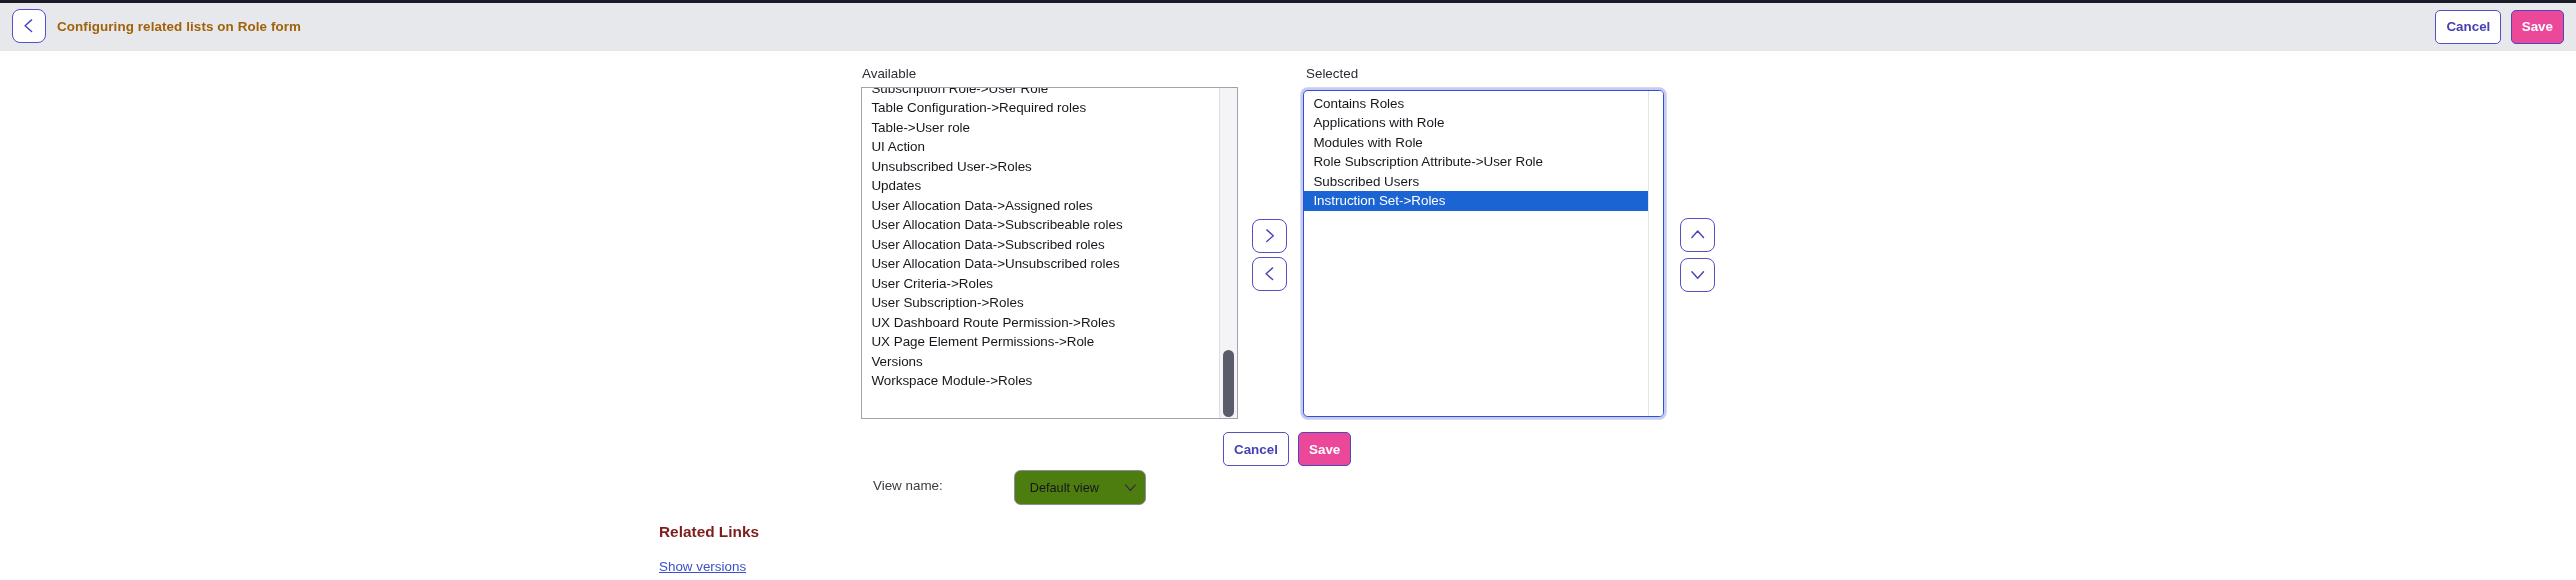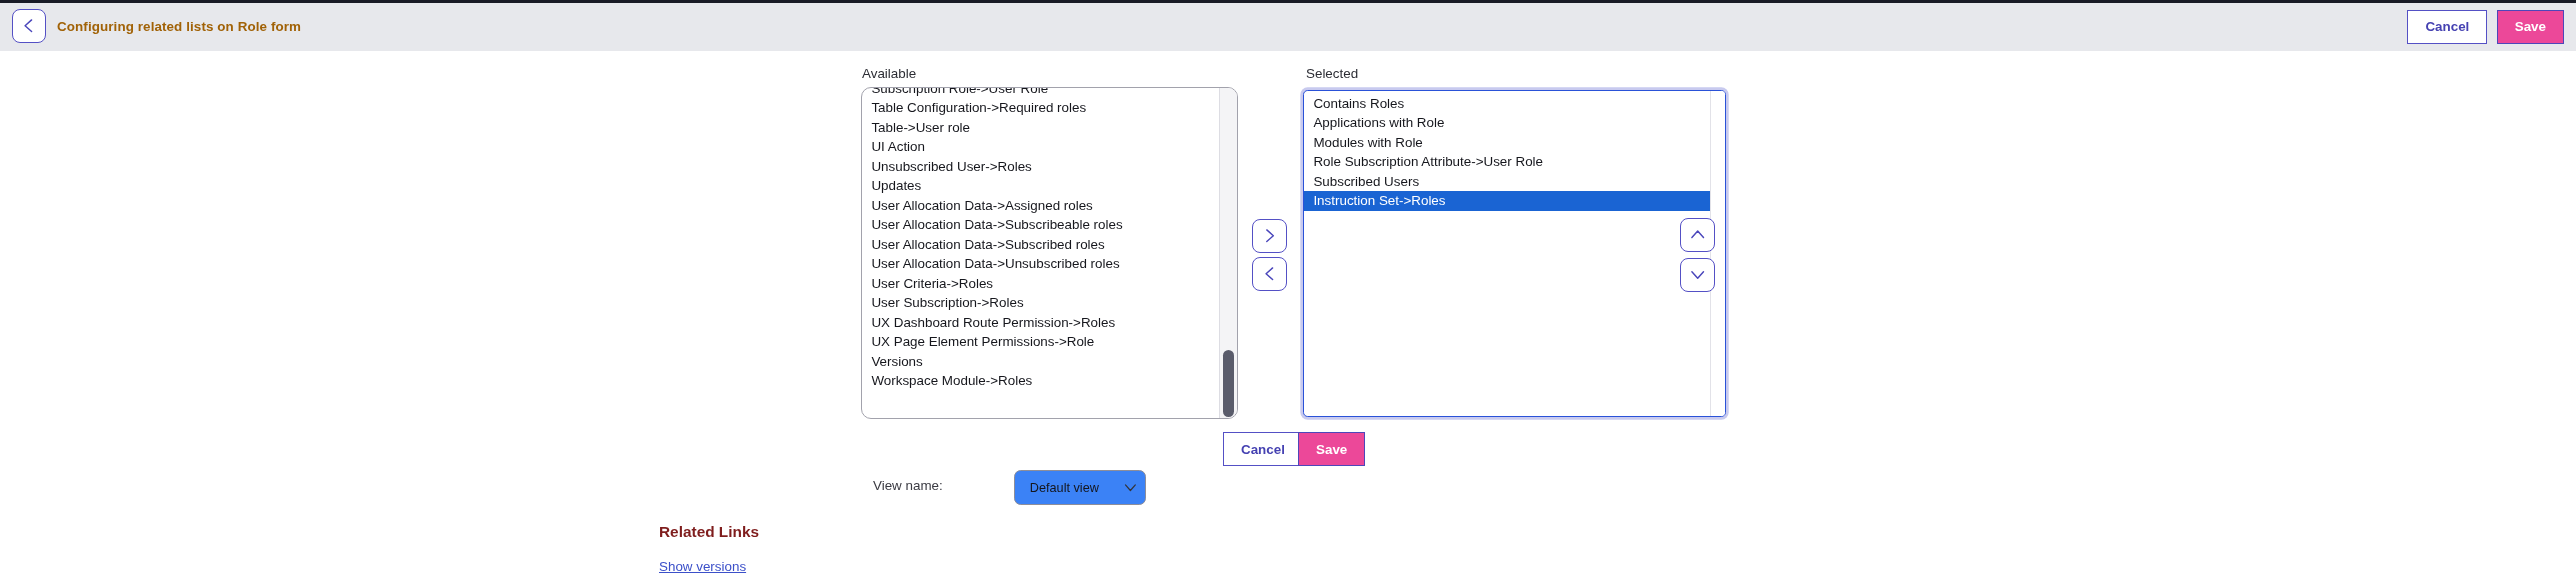--- a/index.html
+++ b/index.html
@@ -9,42 +9,42 @@
   
   .top-strip { position:absolute; left:0; top:0; width:2576px; height:2.7px; background:#191b26; }
   .header { position:absolute; left:0; top:2.7px; width:2576px; height:48px; background:#e7e8ec; }
   .back-btn { position:absolute; left:12px; top:6px; width:34px; height:34px;
               background:#ffffff; border:1.3px solid #5450c5; border-radius:8px;
               display:flex; align-items:center; justify-content:center; cursor:pointer; }
   .page-title { position:absolute; left:57px; top:0; height:48px; display:flex; align-items:center;
                 font-size:13.4px; font-weight:600; color:#a16207; letter-spacing:0.1px; }
   .hdr-actions { position:absolute; right:12px; top:0; height:48px; display:flex; align-items:center; gap:9.4px; }
 
-  .btn { height:34px; border-radius:0; font-family:inherit; font-size:13.4px; font-weight:700;
-         padding:0 17px; cursor:pointer; display:inline-flex; align-items:center; justify-content:center; }
+  .btn { height:34px; border-radius:5px; font-family:inherit; font-size:13.4px; font-weight:700;
+         padding:0 10px; cursor:pointer; display:inline-flex; align-items:center; justify-content:center; }
   .btn-secondary { background:#ffffff; border:1.3px solid #5450c5; color:#4642b2; }
   .btn-primary   { background:#ec4899; border:1.3px solid #4d47ba; color:#ffffff; }
 
   
   .chev { width:17.4px; height:17.4px; stroke:#4a46bb; stroke-width:2; fill:none;
           stroke-linecap:round; stroke-linejoin:round; }
   .chev-left  { transform:rotate(180deg); }
   .chev-up    { transform:rotate(-90deg); }
   .chev-down  { transform:rotate(90deg); }
   .chev-dark  { stroke:#33343a; width:14.8px; height:14.8px; }
 
   
   .col-label { position:absolute; font-size:13.4px; color:#2d2e35; }
   .lbl-available { left:862px; top:66px; }
   .lbl-selected  { left:1306px; top:66px; }
 
   .listbox { position:absolute; background:#ffffff; overflow:hidden; }
   .available-box { left:861px; top:87px; width:377px; height:332px;
-                   border:1.3px solid #a2a2ac; border-radius:10px; }
-  .selected-box  { left:1303px; top:90px; width:423px; height:327px;
+                   border:1.3px solid #a2a2ac; border-radius:0; }
+  .selected-box  { left:1303px; top:90px; width:361px; height:327px;
                    border:1.3px solid #2a52d8; border-radius:4.7px;
                    box-shadow:0 0 0 2.7px #c8caef; }
 
   .list-inner { position:absolute; left:0; right:18px; top:0; }
   .available-box .list-inner { top:-9.4px; right:18px; }
   .selected-box  .list-inner { top:2.7px;  right:15.4px; }
 
   .opt { height:19.5px; line-height:19.5px; padding-left:9.4px; font-size:13.4px; color:#16171d;
          white-space:nowrap; overflow:hidden; cursor:default; }
   .opt.selected { background:#1a64d3; color:#ffffff; }
@@ -65,21 +65,21 @@
   .btn-move-down  { left:1680px; top:258px; }
 
   
   .sb-cancel { position:absolute; left:1223px; top:432px; }
   .sb-save   { position:absolute; left:1298px; top:432px; }
 
   
   .view-label { position:absolute; left:873px; top:478px; font-size:13.4px; color:#3b3b43; }
   .view-select-wrap { position:absolute; left:1014px; top:470px; width:132px; height:35px; }
   .view-select { width:100%; height:100%; -webkit-appearance:none; appearance:none;
-                 background:#3b82f6; border:1.3px solid #8e8e99; border-radius:6.7px;
+                 background:#4d7c0f; border:1.3px solid #8e8e99; border-radius:6.7px;
                  font-family:inherit; font-size:12.7px; color:#15161c; padding:0 32px 0 14.8px; cursor:pointer; }
   .view-select-wrap .chev-down { position:absolute; right:8px; top:10px; pointer-events:none; }
 
   
   .related-title { position:absolute; left:659px; top:523px; font-size:15.4px; font-weight:600; color:#7f1d1d; }
   .related-link  { position:absolute; left:659px; top:559px; font-size:13.4px; color:#3c50c9;
                    text-decoration:underline; cursor:pointer; }
 </style>
 </head>
 <body>

